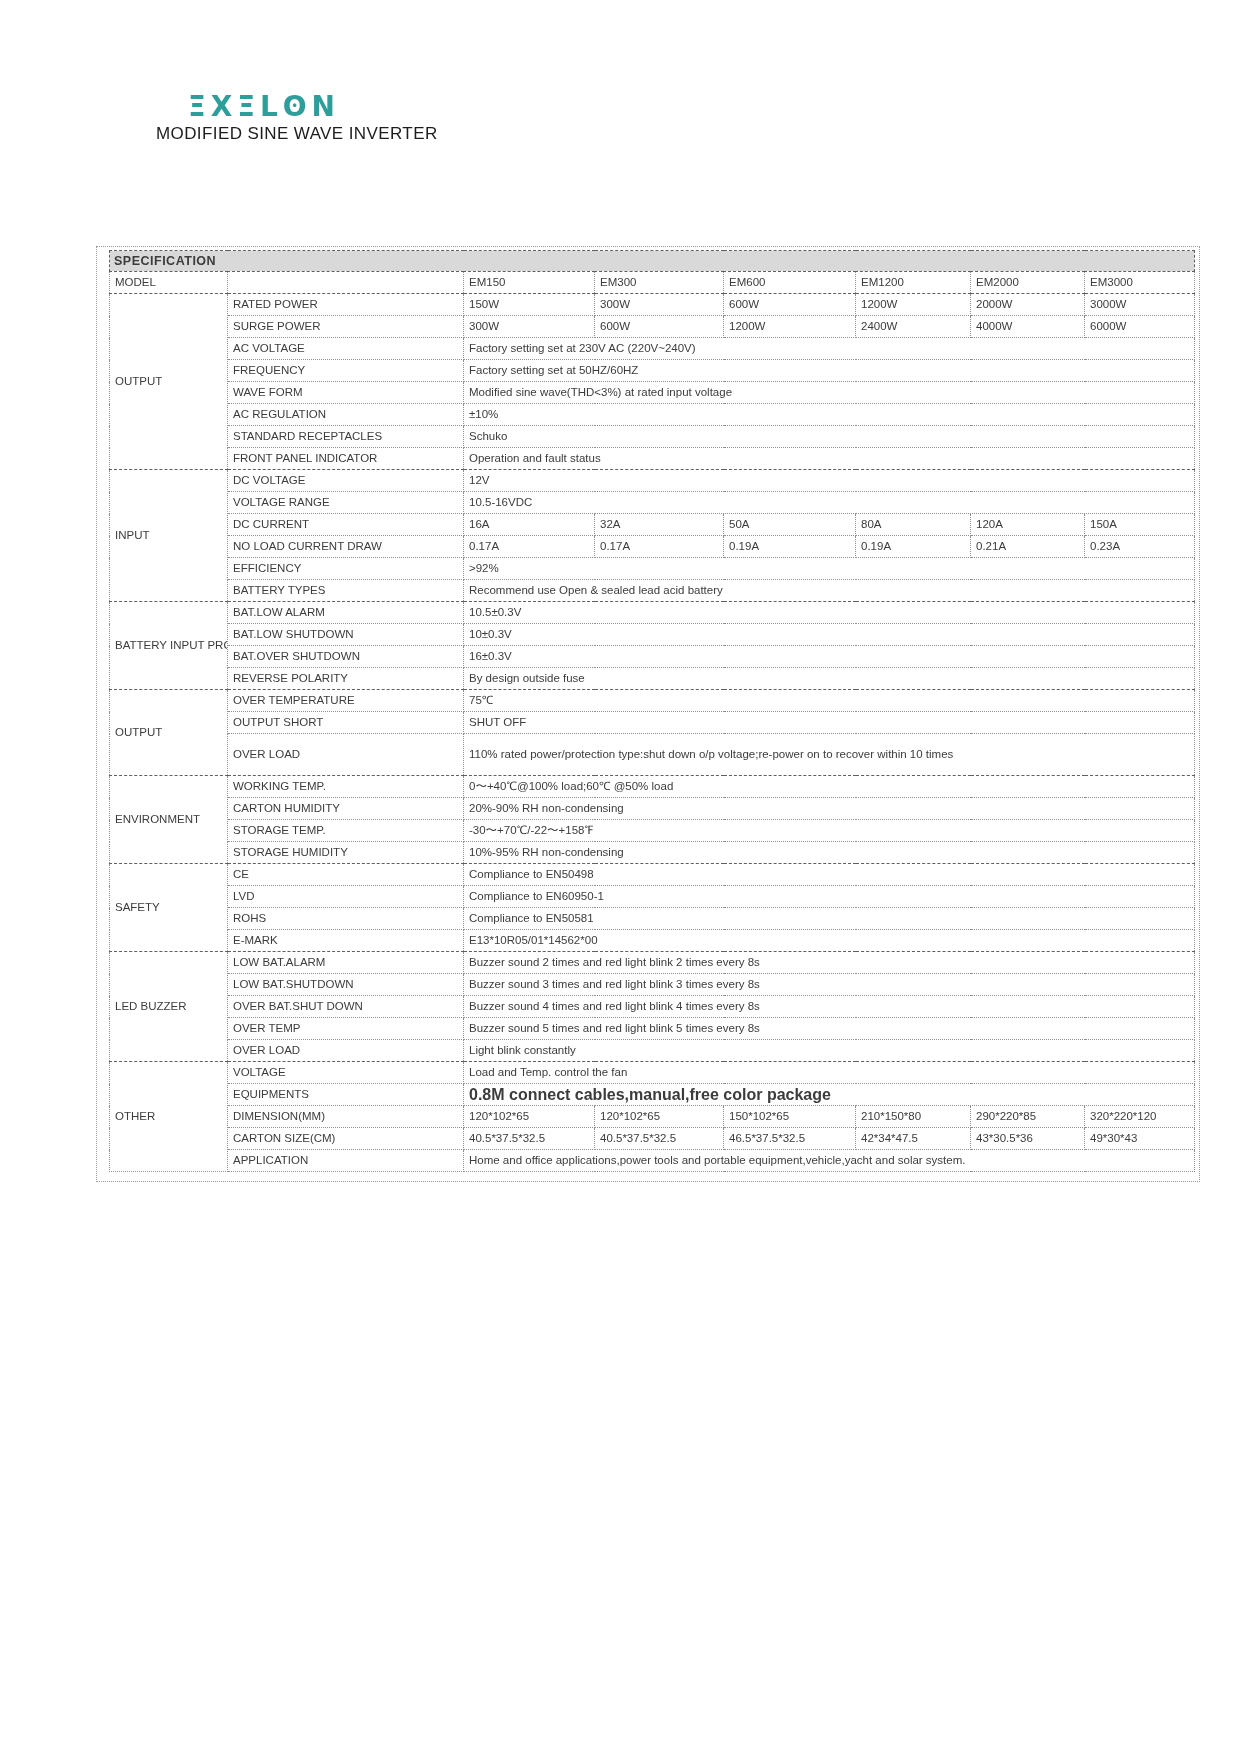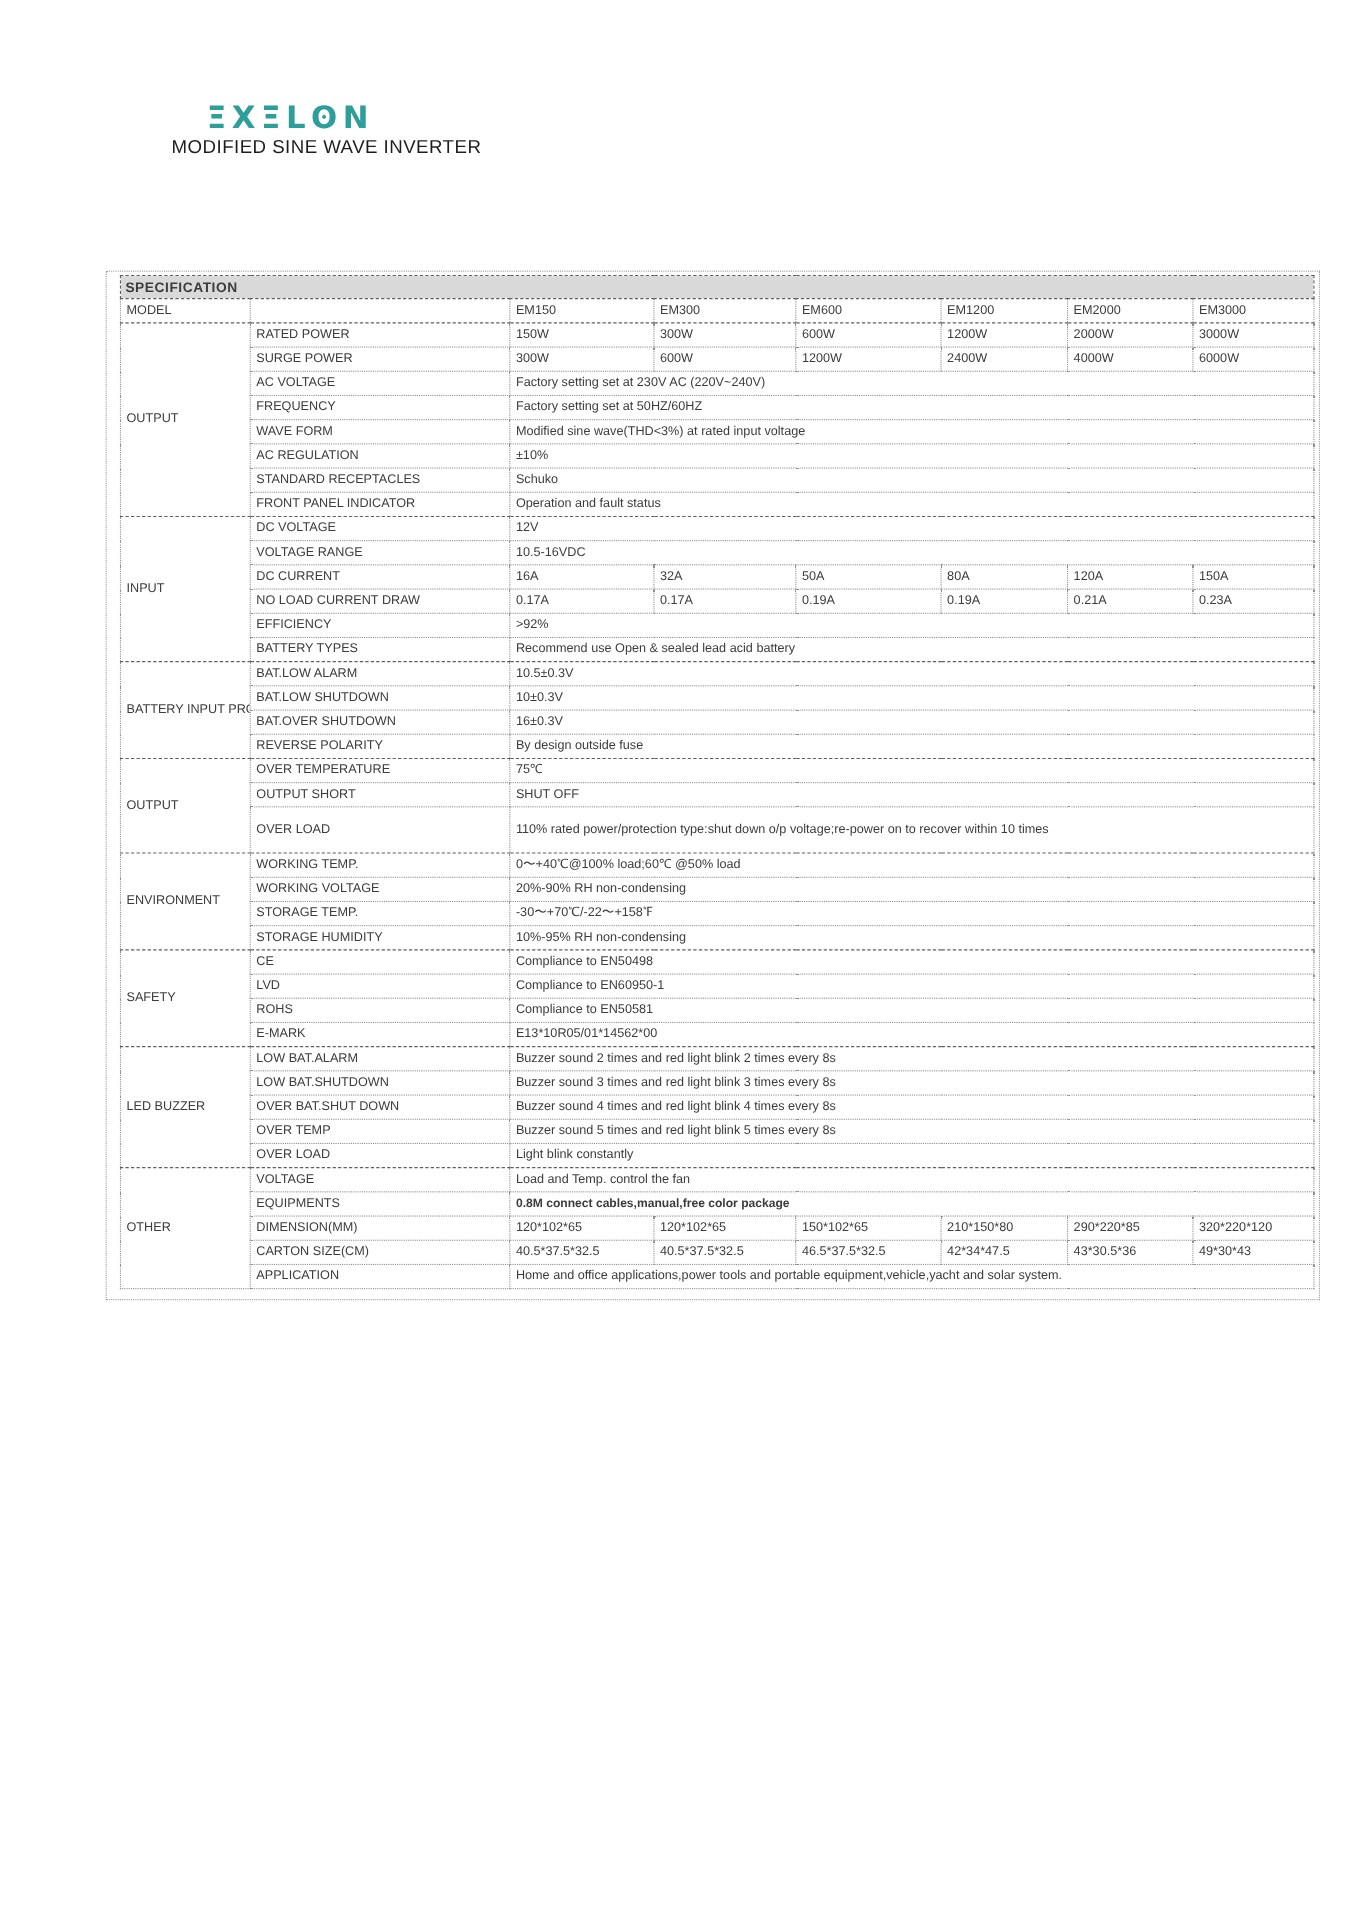--- a/index.html
+++ b/index.html
@@ -46,21 +46,21 @@
     background:#d9d9d9;
     font-weight:700;font-size:12.5px;letter-spacing:0.5px;
     text-align:left;padding:2px 4px;line-height:16px;
     border:1px dashed #5f5f5f;
   }
   tr.section-start > td{border-top:1px dashed #5f5f5f;}
   td.sec-label{white-space:normal;vertical-align:middle;}
   td.param{white-space:normal;}
   td.val.span{}
   td.center{text-align:center;}
-  td.bold{font-weight:700;font-size:11px;}
+  td.bold{font-weight:700;font-size:16px;}
   tr.tall td{padding-top:13px;padding-bottom:13px;}
   
   .website{
     position:absolute;left:905px;top:1452px;
     font-size:16px;color:#3f3f3f;
   }
 </style>
 </head>
 <body>
 
@@ -204,21 +204,21 @@
           <tr class="tall">
             <td class="param">OVER LOAD</td>
             <td class="val span" colspan="6">110% rated power/protection type:shut down o/p voltage;re-power on to recover within 10 times</td>
           </tr>
           <tr class="section-start">
             <td class="sec-label" rowspan="4">ENVIRONMENT</td>
             <td class="param">WORKING TEMP.</td>
             <td class="val span" colspan="6">0〜+40℃@100% load;60℃ @50% load</td>
           </tr>
           <tr>
-            <td class="param">WORKING VOLTAGE</td>
+            <td class="param">CARTON HUMIDITY</td>
             <td class="val span" colspan="6">20%-90% RH non-condensing</td>
           </tr>
           <tr>
             <td class="param">STORAGE TEMP.</td>
             <td class="val span" colspan="6">-30〜+70℃/-22〜+158℉</td>
           </tr>
           <tr>
             <td class="param">STORAGE HUMIDITY</td>
             <td class="val span" colspan="6">10%-95% RH non-condensing</td>
           </tr>

